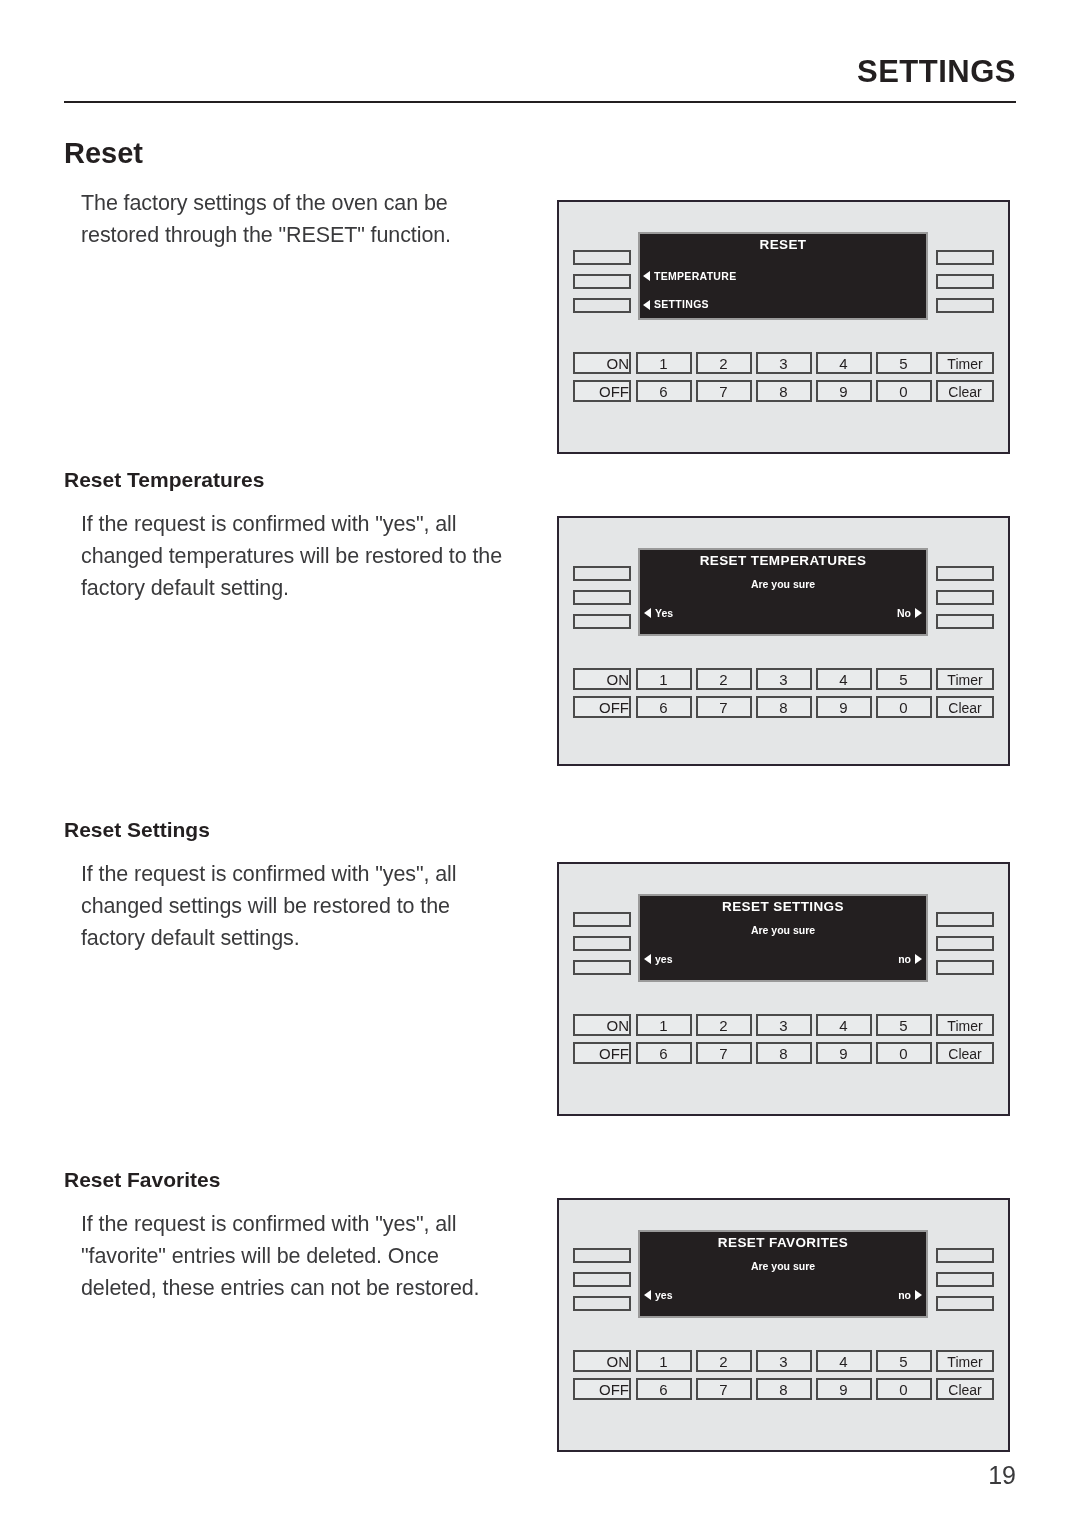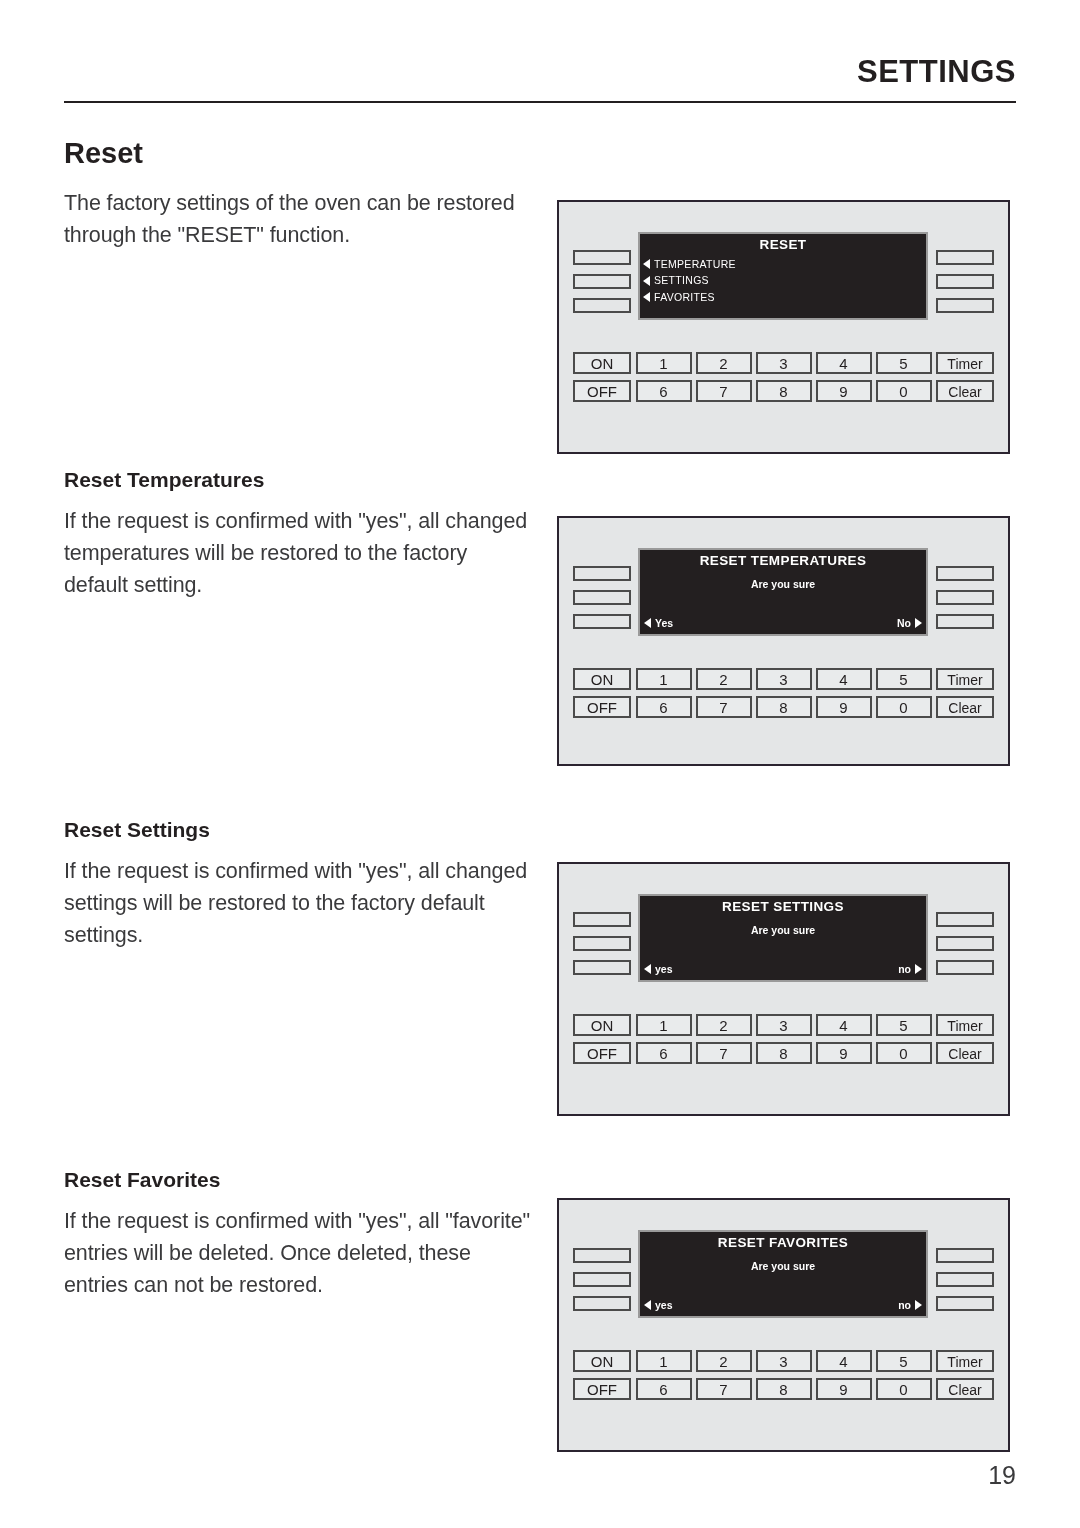--- a/index.html
+++ b/index.html
@@ -54,21 +54,21 @@
   .sub-title {
     font-size: 21px;
     font-weight: bold;
     margin: 0 0 14px 0;
     line-height: 1.15;
     color: #231f20;
   }
   .body-text {
     font-size: 21.5px;
     line-height: 1.48;
-    margin: 0;
+    margin: 17px;
     color: #3a3a3c;
     letter-spacing: -0.1px;
   }
 
   .blk-reset        { position: absolute; left: 0;  top: 0;    width: 470px; }
   .blk-temps        { position: absolute; left: 0;  top: 330px; width: 470px; }
   .blk-settings     { position: absolute; left: 0;  top: 680px; width: 470px; }
   .blk-favorites    { position: absolute; left: 0;  top: 1030px; width: 470px; }
 
   
@@ -129,24 +129,24 @@
     margin-top: 10px;
   }
   .lcd-menu {
     margin-top: 1px;
     padding-left: 3px;
   }
   .lcd-menu-row {
     display: flex;
     align-items: center;
     font-size: 10.5px;
-    font-weight: normal;
+    font-weight: bold;
     letter-spacing: 0.3px;
     line-height: 1.0;
-    margin-top: 6px;
+    margin-top: 18px;
     text-align: right;
   }
   .arrow-left, .arrow-right {
     display: inline-block;
     width: 0; height: 0;
     flex: none;
   }
   .arrow-left {
     border-top: 5.5px solid transparent;
     border-bottom: 5.5px solid transparent;
@@ -156,21 +156,21 @@
   .arrow-right {
     border-top: 5.5px solid transparent;
     border-bottom: 5.5px solid transparent;
     border-left: 7px solid #ffffff;
     margin-left: 4px;
   }
   .lcd-choice {
     position: absolute;
     left: 4px;
     right: 4px;
-    bottom: 5px;
+    bottom: 15px;
     display: flex;
     justify-content: space-between;
     align-items: center;
     font-size: 10.5px;
     font-weight: bold;
   }
   .choice-yes, .choice-no {
     display: flex;
     align-items: center;
   }
@@ -194,21 +194,21 @@
     border: 2px solid #4b4b4b;
     background: #e9ebec;
     font-size: 15px;
     color: #231f20;
     text-align: center;
     line-height: 20px;
     height: 22px;
     margin-bottom: 6px;
     font-family: "Liberation Sans", sans-serif;
   }
-  .key.power { width: 58px; }
+  .key.power { width: 58px; text-align: right; }
   .key.num   { width: 56px; }
   .key.util  { width: 58px; font-size: 14px; }
   .num-grid {
     display: flex;
     flex-direction: column;
   }
   .num-row {
     display: flex;
     gap: 4px;
     margin-bottom: 6px;

